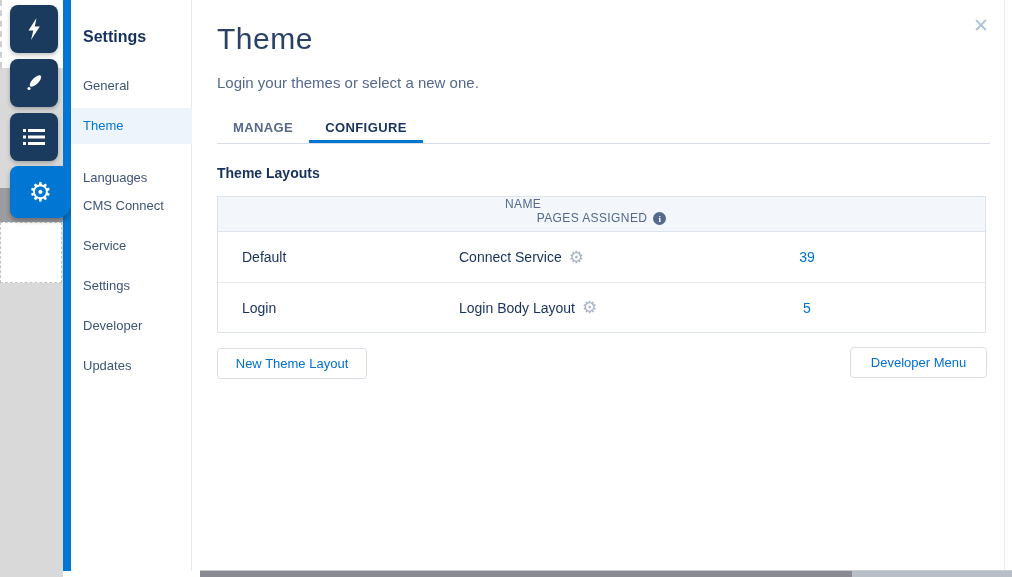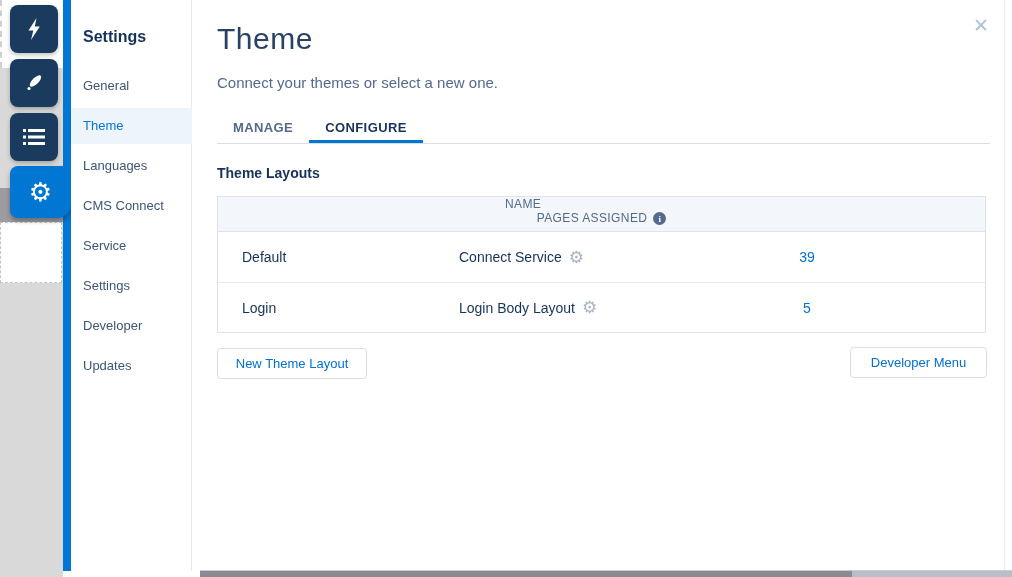--- a/index.html
+++ b/index.html
@@ -109,32 +109,32 @@
 </div>
 
 <div class="rail-btn active" style="top:166px;">
   <span class="rail-gear-glyph">⚙</span>
 </div>
 
 <div class="sidebar">
   <div class="sidebar-title">Settings</div>
   <div class="side-item" style="top:68px;">General</div>
   <div class="side-item selected" style="top:108px;">Theme</div>
-  <div class="side-item" style="top:148px;">Languages</div>
+  <div class="side-item" style="top:160px;">Languages</div>
   <div class="side-item" style="top:188px;">CMS Connect</div>
   <div class="side-item" style="top:228px;">Service</div>
   <div class="side-item" style="top:268px;">Settings</div>
   <div class="side-item" style="top:308px;">Developer</div>
   <div class="side-item" style="top:348px;">Updates</div>
 </div>
 
 <div class="main">
   <div class="close-x">✕</div>
   <div class="page-title">Theme</div>
-  <div class="page-subtitle">Connect your themes or select a new one.</div>
+  <div class="page-subtitle">Login your themes or select a new one.</div>
 
   <div class="tabbar">
     <div class="tab">MANAGE</div>
     <div class="tab active">CONFIGURE</div>
   </div>
 
   <div class="section-title">Theme Layouts</div>
 
   <div class="layout-table">
     <div class="t-head">

